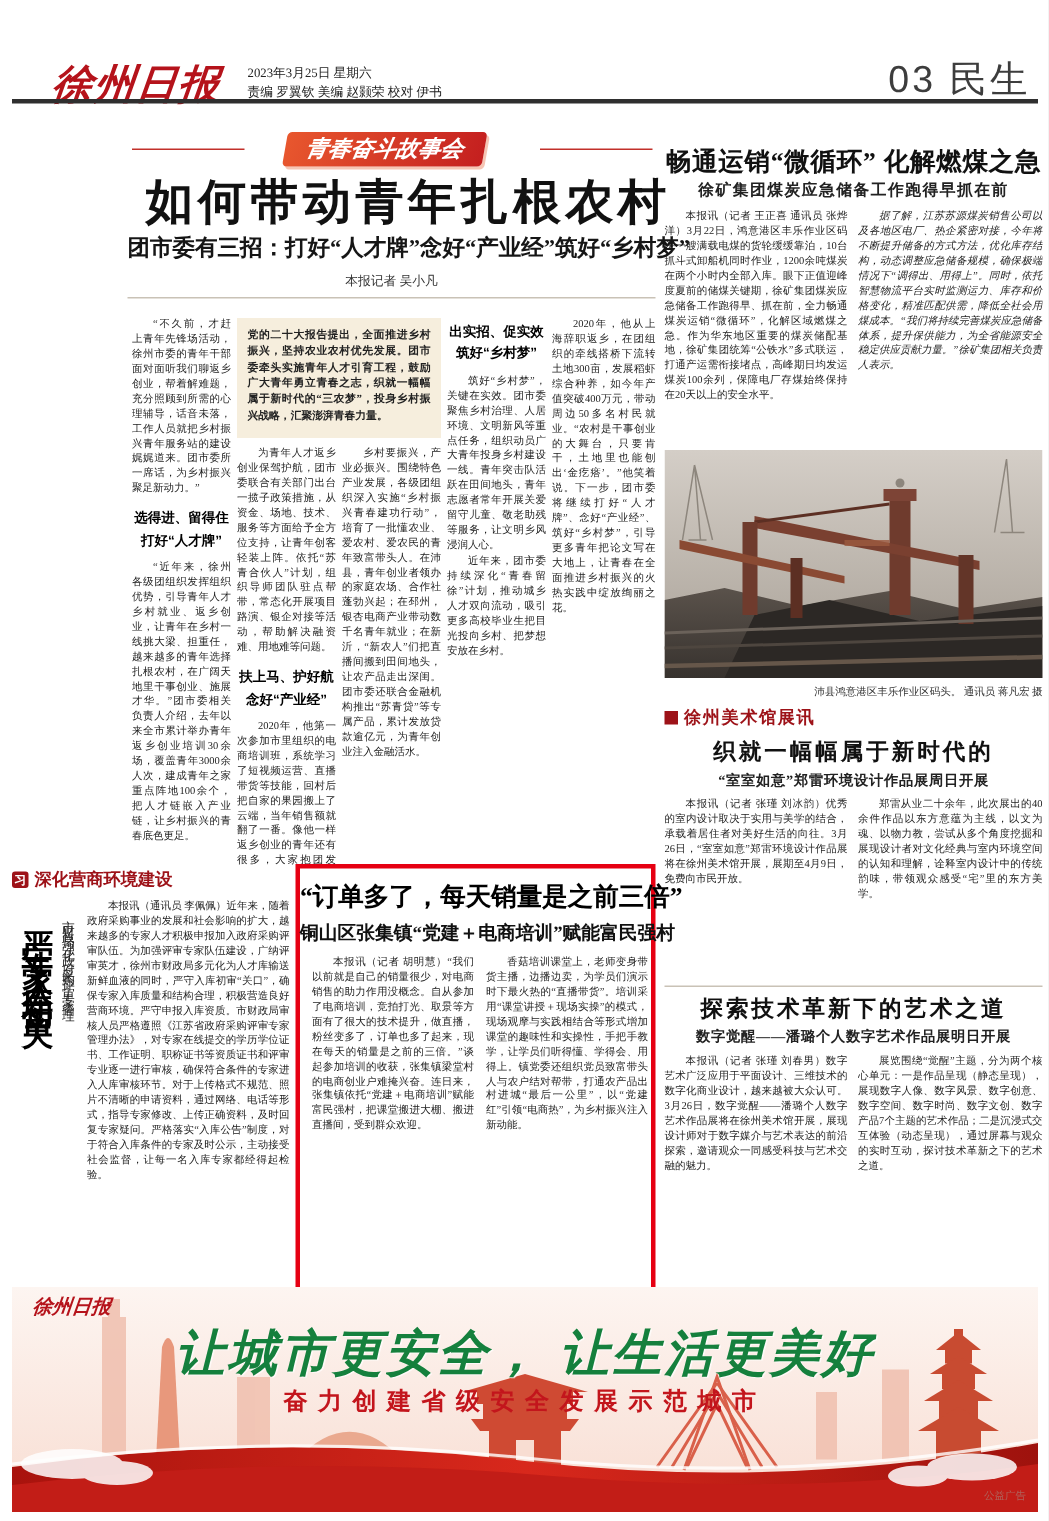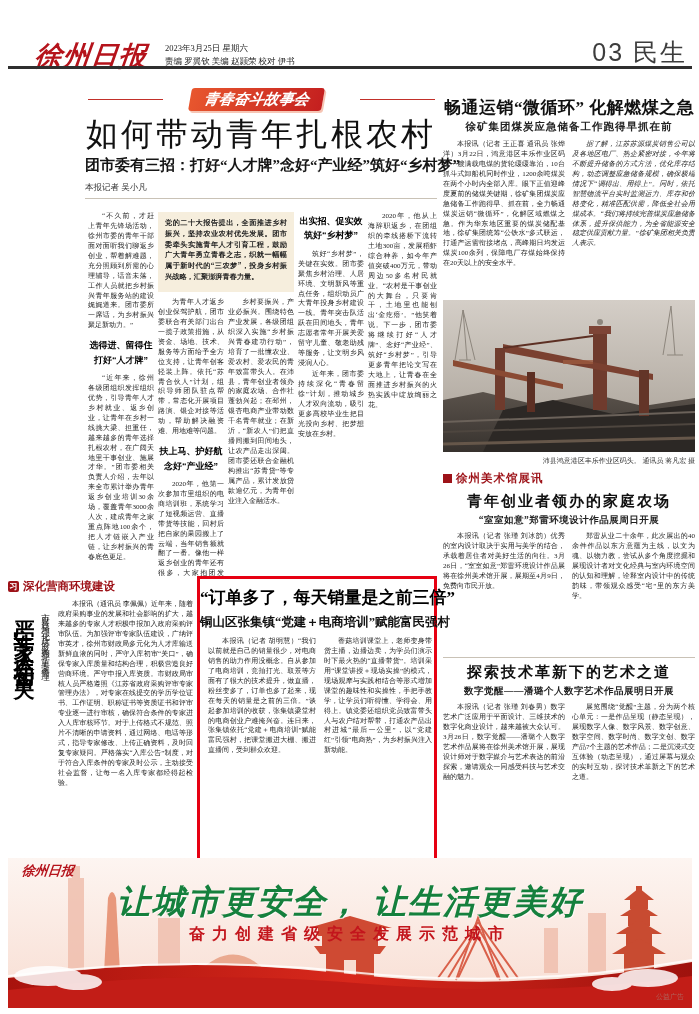--- a/index.html
+++ b/index.html
@@ -17,24 +17,24 @@
   .date-line { font-size:8.5px; color:#222; line-height:1.5; }
   .page-label { font-size:25px; color:#3d3d3d; font-family:"Liberation Sans", sans-serif; letter-spacing:2px; }
   .masthead-rule { background:#2f2f2f; height:3px; }
 
   
   .badge-line { height:1px; background:#c2302a; }
   .story-badge { background:linear-gradient(100deg,#e8572e,#c41f1f);
     color:#fff; font-weight:bold; font-style:italic; font-size:15px;
     padding:2px 14px; transform:skewX(-10deg); border-radius:3px;
     box-shadow:2px 2px 0 rgba(230,90,40,.35); white-space:nowrap; }
-  .main-headline { font-size:32px; font-weight:400; letter-spacing:3px; text-align:center;
-    font-family:"Liberation Sans", sans-serif; color:#111; white-space:nowrap; }
+  .main-headline { font-size:32px; font-weight:700; letter-spacing:3px; text-align:left;
+    font-family:"Liberation Sans", sans-serif; color:#111; white-space:nowrap;margin-left:12px; }
   .main-subtitle { font-size:15px; font-weight:700; text-align:center; color:#151515; white-space:nowrap; }
-  .byline { font-size:8.5px; color:#333; }
+  .byline { font-size:8.5px; text-align:center; color:#333; }
   .thin-rule { height:1px; background:#c9c2b6; }
 
   .newscol { font-size:7px; line-height:1.42; text-align:justify; overflow:hidden; color:#1d1d1d; }
   .newscol p { text-indent:14px; margin-bottom:1px; }
   .intro-box { background:#f6eedd; font-size:7.2px; line-height:1.5; font-weight:bold;
     padding:6px 7px; text-align:justify; overflow:hidden; color:#222; }
   .col-subhead { text-align:center; font-weight:bold; font-size:9px; line-height:1.6;
     margin:7px 0; font-family:"Liberation Sans", sans-serif; color:#000; }
 
   
@@ -182,21 +182,21 @@
       <circle cx="157" cy="22" r="3" fill="#8d867d"></circle>
     </svg>
   </div>
   <div class="abs photo-caption" style="left:443px; top:456px; width:252px;">沛县鸿意港区丰乐作业区码头。 通讯员 蒋凡宏 摄</div>
 
   <div class="abs gallery-header" style="left:443px; top:471px;">
     <span class="red-square"></span>
     <span>徐州美术馆展讯</span>
   </div>
 
-  <div class="abs exhibit-headline" style="left:443px; top:492px; width:252px;">青年创业者领办的家庭农场</div>
+  <div class="abs exhibit-headline" style="left:443px; top:492px; width:252px;">织就一幅幅属于新时代的</div>
   <div class="abs exhibit-subhead" style="left:443px; top:514px; width:252px;">“室室如意”郑雷环境设计作品展周日开展</div>
   <div class="abs newscol" style="left:443px; top:532px; width:122px; height:120px;">
     <p>本报讯（记者 张瑾 刘冰韵）优秀的室内设计取决于实用与美学的结合，承载着居住者对美好生活的向往。3月26日，“室室如意”郑雷环境设计作品展将在徐州美术馆开展，展期至4月9日，免费向市民开放。</p>
   </div>
   <div class="abs newscol" style="left:572px; top:532px; width:123px; height:120px;">
     <p>郑雷从业二十余年，此次展出的40余件作品以东方意蕴为主线，以文为魂、以物力教，尝试从多个角度挖掘和展现设计者对文化经典与室内环境空间的认知和理解，诠释室内设计中的传统韵味，带领观众感受“宅”里的东方美学。</p>
   </div>
 
   <div class="abs thin-rule" style="left:443px; top:657px; width:252px;"></div>
 

